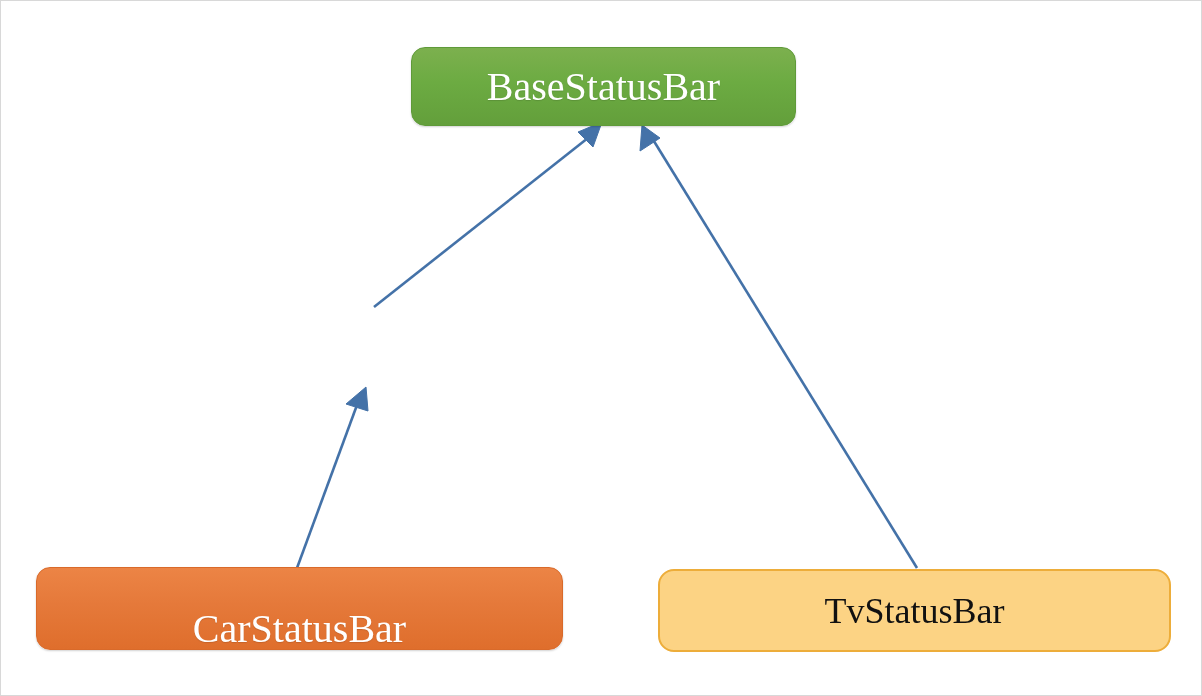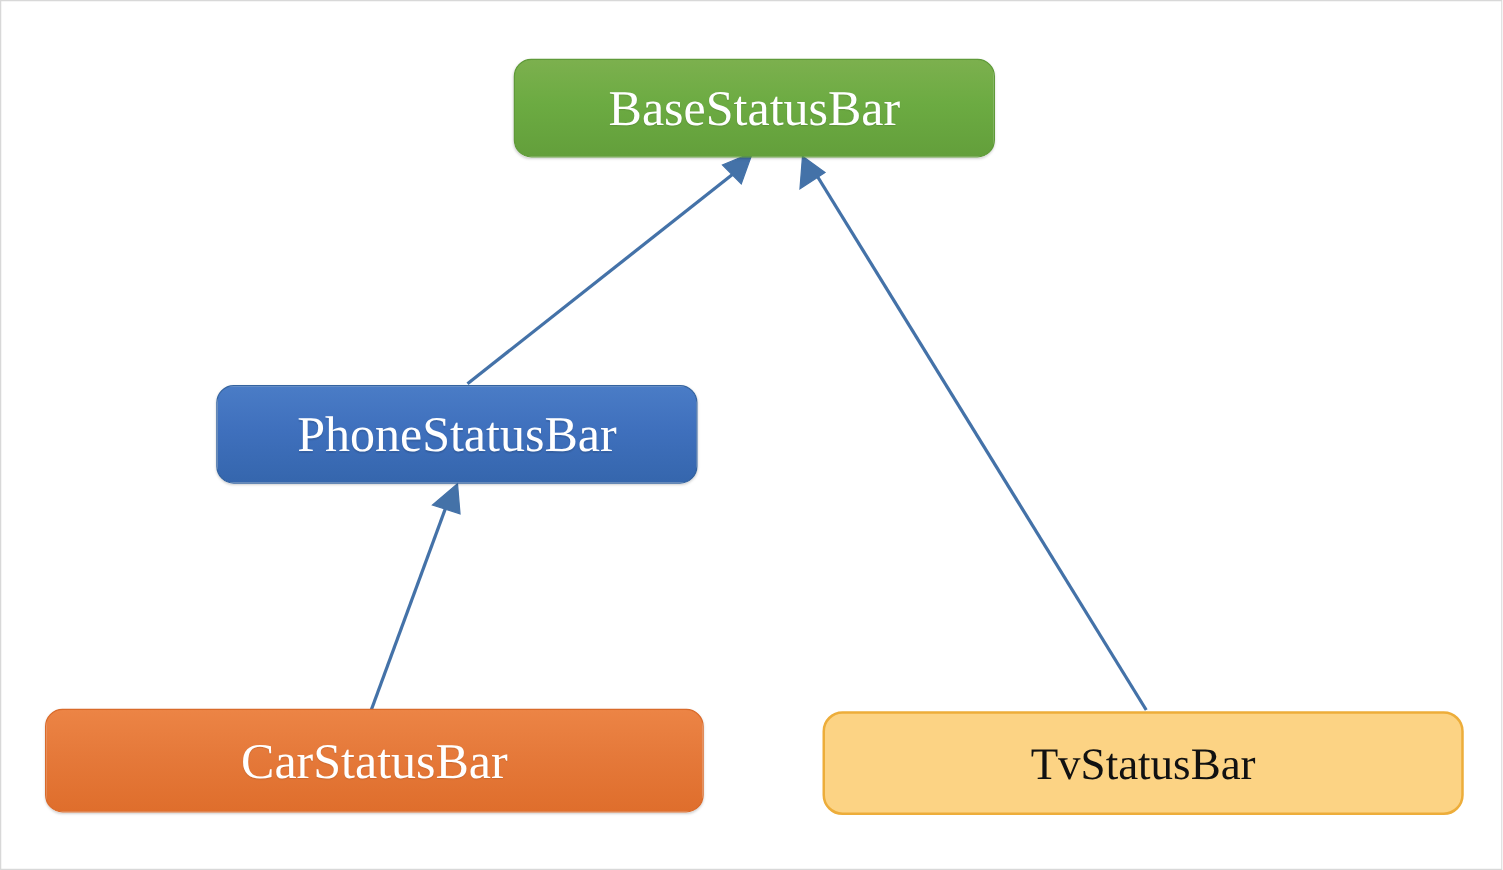--- a/index.html
+++ b/index.html
@@ -80,20 +80,21 @@
 
   
   #node-car {
     left: 35px;
     top: 566px;
     width: 527px;
     height: 83px;
     background: linear-gradient(to bottom, #ec8445 0%, #e5793a 45%, #df6e2c 100%);
     border: 1px solid #d96a2a;
     box-shadow: 0 1px 2px rgba(0,0,0,0.18);
+    align-items: flex-end;
   }
   #node-car .node-label {
     color: #ffffff;
     font-size: 40px;
     text-shadow: 0 1px 1px rgba(0,0,0,0.12);
   }
 
   
   #node-tv {
     left: 657px;
@@ -129,23 +130,20 @@
     <g>
       <line x1="296" y1="567" x2="356" y2="404" stroke="#4472A8" stroke-width="2.6" stroke-linecap="butt"></line>
       <polygon points="365,386 345,403 367,410" fill="#4472A8" stroke="#4472A8" stroke-width="1"></polygon>
     </g>
   </svg>
 
   <div class="node" id="node-base">
     <span class="node-label">BaseStatusBar</span>
   </div>
 
-  <div class="node" id="node-phone">
-    <span class="node-label">PhoneStatusBar</span>
-  </div>
 
   <div class="node" id="node-car">
     <span class="node-label">CarStatusBar</span>
   </div>
 
   <div class="node" id="node-tv">
     <span class="node-label">TvStatusBar</span>
   </div>
 
 </div>

